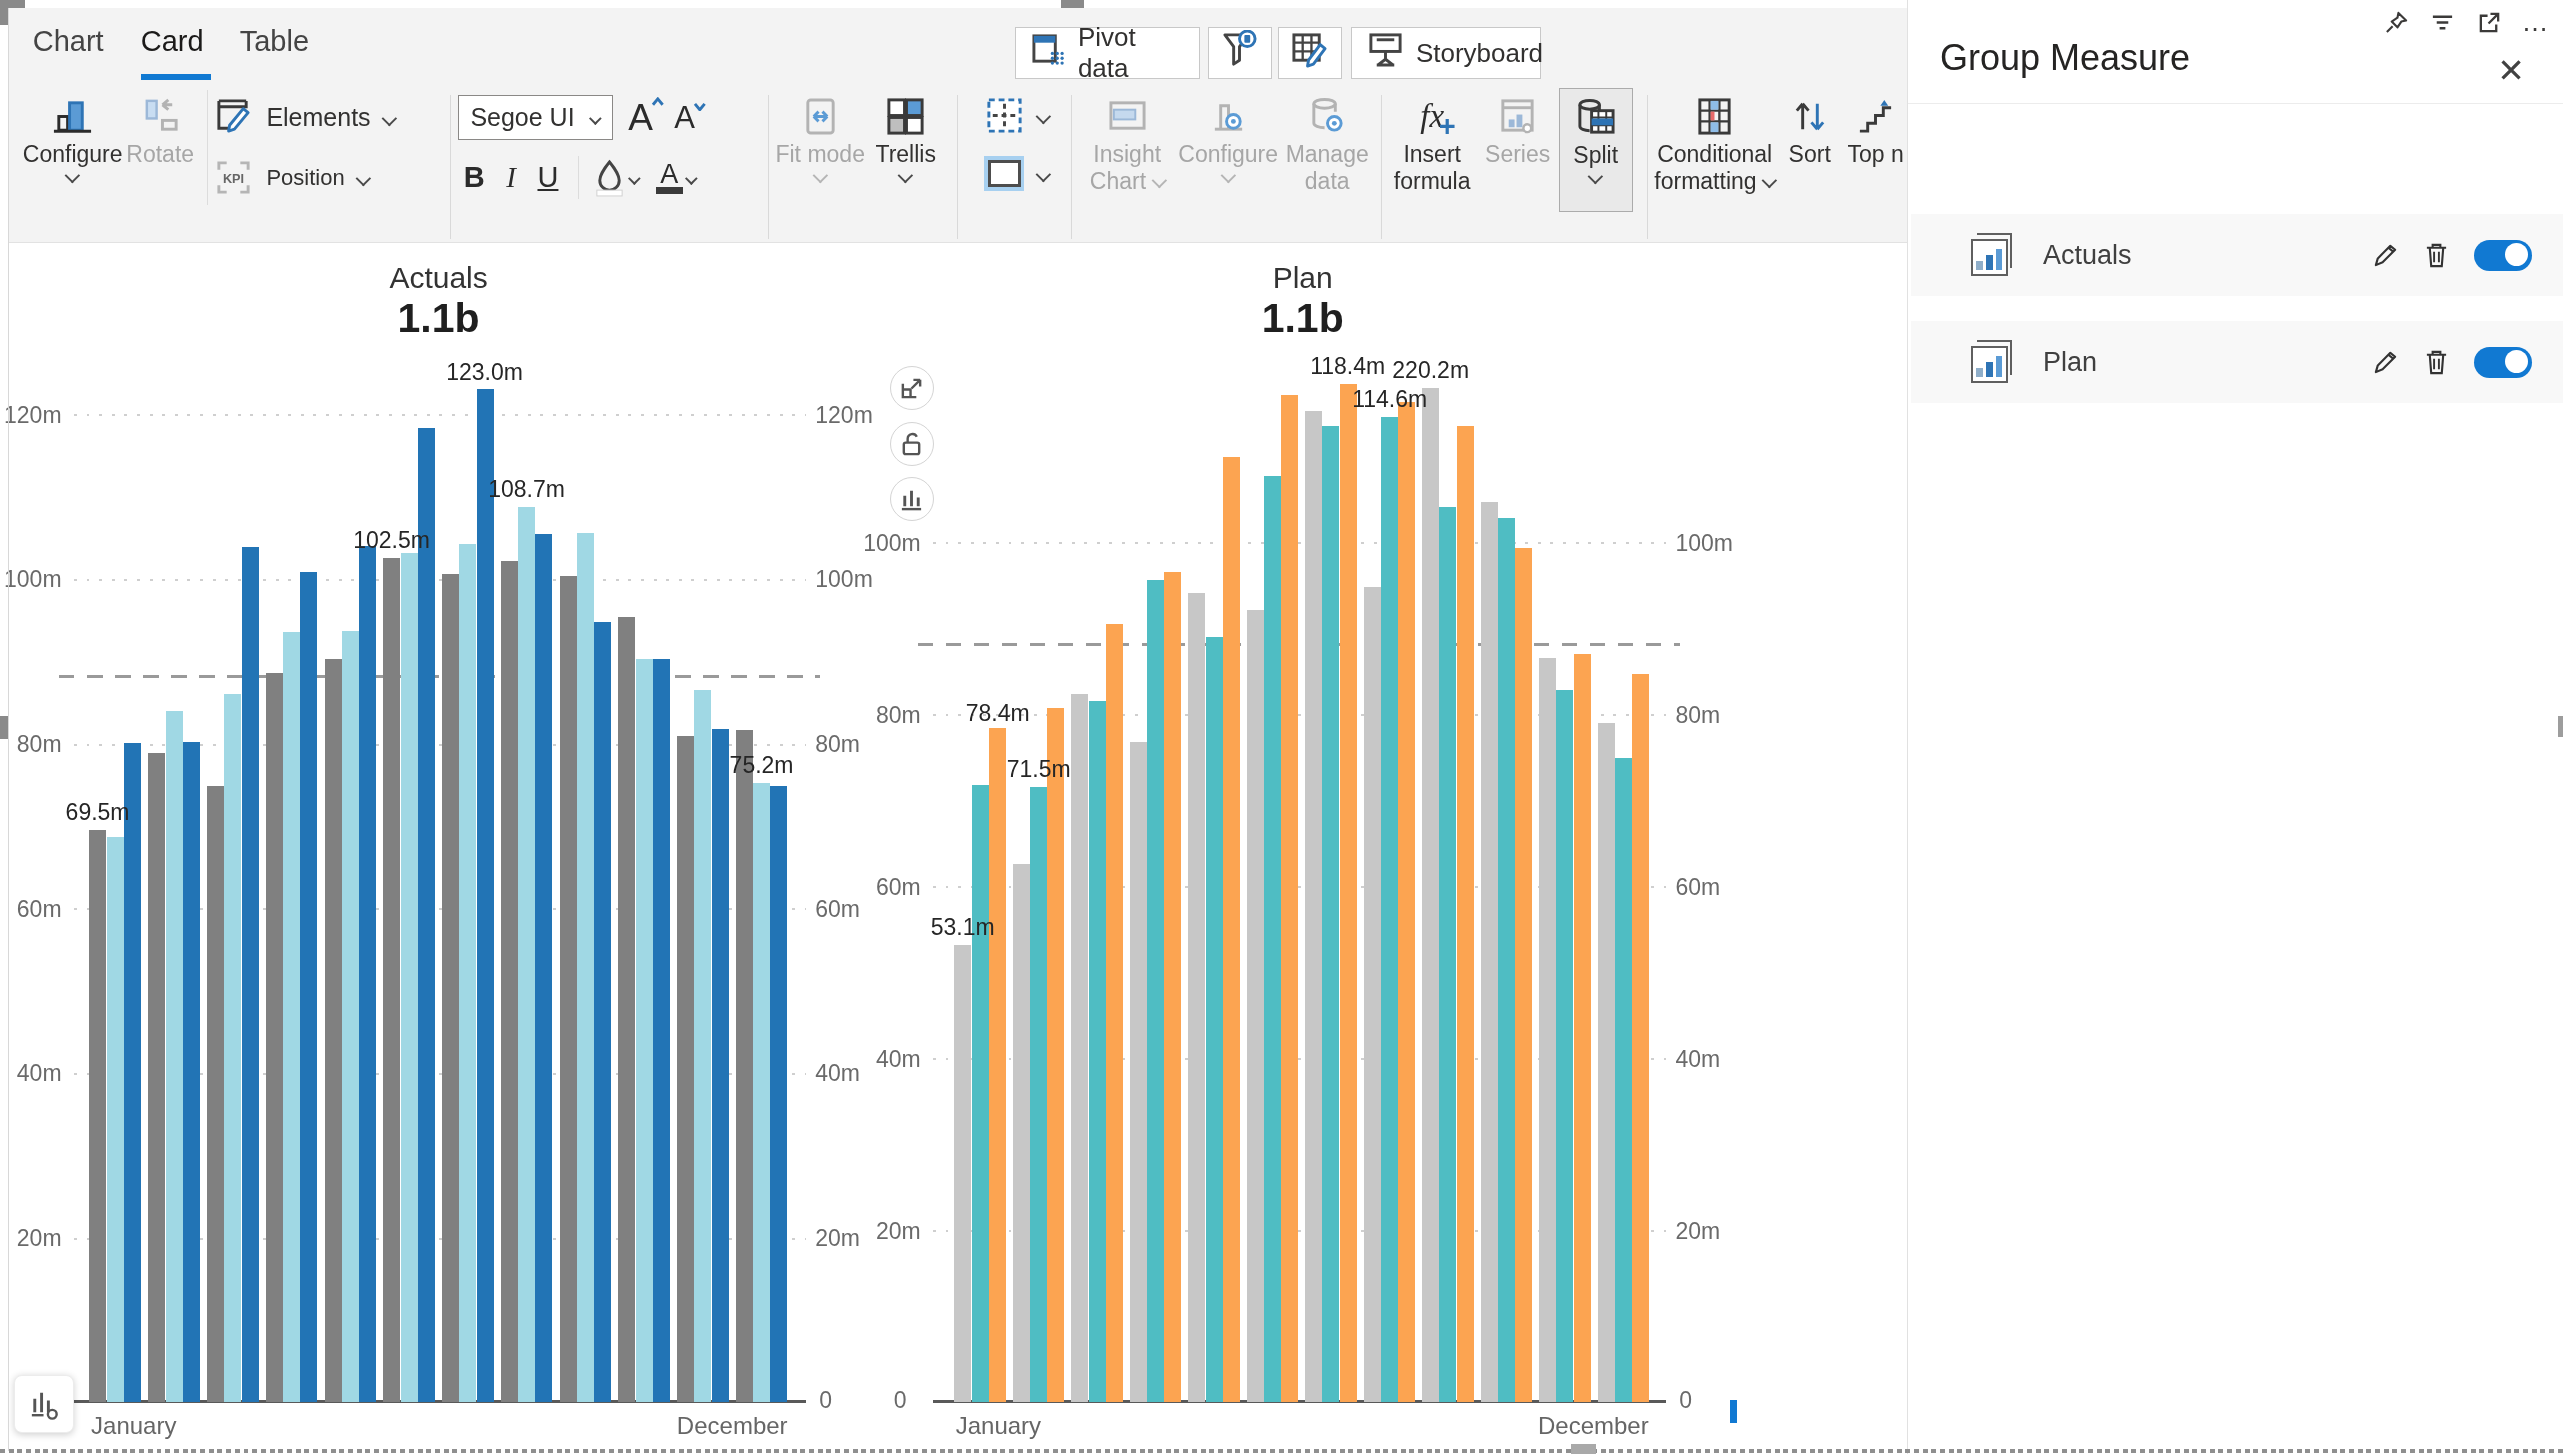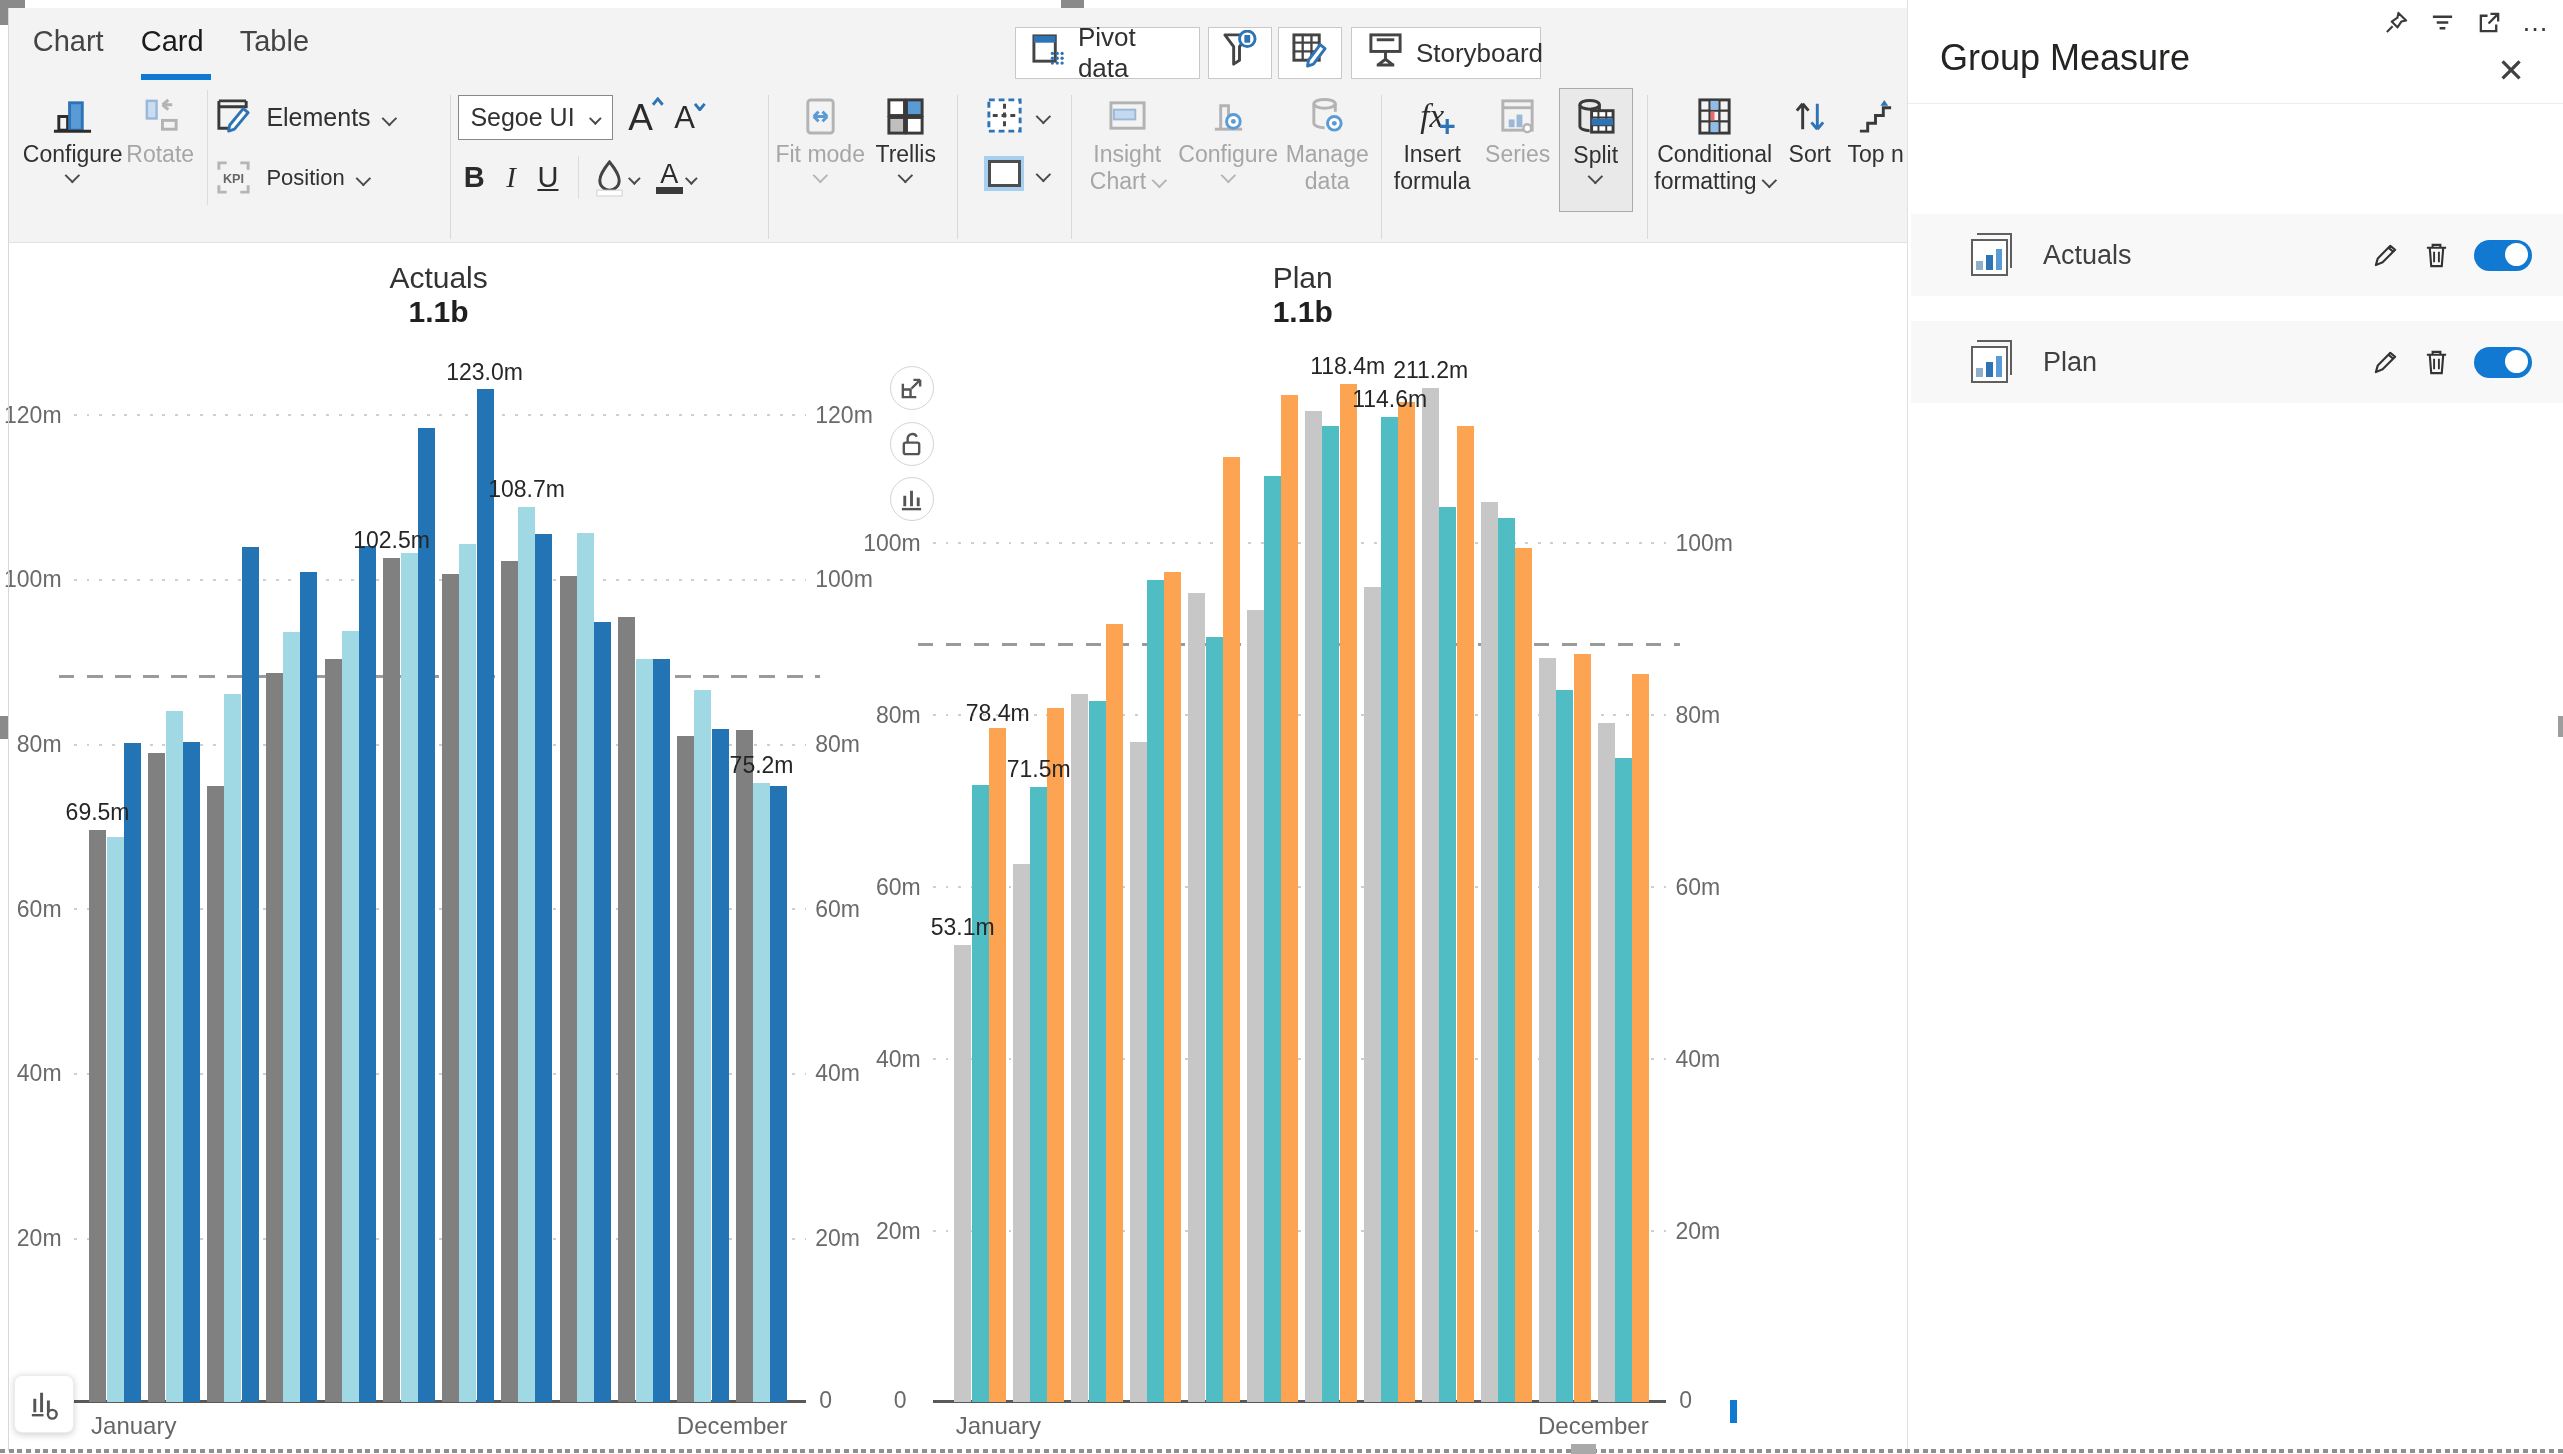--- a/index.html
+++ b/index.html
@@ -41,21 +41,21 @@
   .rowctl{display:flex;align-items:center;height:60px;gap:13.6px;}
   .selbtn{background:#e9e9e9;border:1px solid #ababab;}
   .fontbox{width:155px;height:45px;background:#fff;border:1px solid #8a8886;display:flex;
     align-items:center;justify-content:space-between;padding:0 11.7px;font-size:25px;color:#323130;}
   .fmtglyph{font-size:29px;color:#2b2b2b;width:33px;text-align:center;}
 
   
   .canvas{left:8.7px;top:243px;width:1898px;height:1206px;background:#fff;}
   .chart{position:absolute;top:0;height:1206px;}
   .chart-title{position:absolute;width:100%;text-align:center;top:17.5px;font-size:30px;color:#333;}
-  .chart-subtitle{position:absolute;width:100%;text-align:center;top:52px;font-size:30px;font-weight:bold;color:#1f1f1f;}
+  .chart-subtitle{position:absolute;width:100%;text-align:center;top:52px;font-size:41px;font-weight:bold;color:#1f1f1f;}
   .plot{position:absolute;top:117px;height:1042px;}
   .gridline{position:absolute;height:1.9px;width:100%;
     background:repeating-linear-gradient(90deg,#cfcfcf 0 2.9px,transparent 2.9px 12.6px);}
   .refline{position:absolute;height:2.9px;width:104%;left:-2%;
     background:repeating-linear-gradient(90deg,#9a9a9a 0 15.5px,transparent 15.5px 28px);}
   .zeroline{position:absolute;left:0;width:100%;height:2.9px;background:#595959;bottom:-1px;}
   .ylab{position:absolute;font-size:23px;color:#6a6a6a;white-space:nowrap;}
   .bar{position:absolute;bottom:0;}
   .dlabel{position:absolute;transform:translateX(-50%);font-size:23px;color:#262626;white-space:nowrap;}
   .xlab{position:absolute;font-size:24px;color:#666;top:100%;margin-top:9.7px;white-space:nowrap;}
@@ -537,21 +537,21 @@
           <div class="bar" style="left: 465px; width: 17.3px; height: 1000px; background: rgb(252, 164, 81);"></div>
           <div class="bar" style="left: 524px; width: 17.3px; height: 976px; background: rgb(252, 164, 81);"></div>
           <div class="bar" style="left: 582px; width: 17.3px; height: 854px; background: rgb(252, 164, 81);"></div>
           <div class="bar" style="left: 641px; width: 17.3px; height: 748px; background: rgb(252, 164, 81);"></div>
           <div class="bar" style="left: 699px; width: 17.3px; height: 728px; background: rgb(252, 164, 81);"></div>
           <div class="dlabel" style="left: 30px; top: 554px;">53.1m</div>
           <div class="dlabel" style="left: 65px; top: 340px;">78.4m</div>
           <div class="dlabel" style="left: 106px; top: 396px;">71.5m</div>
           <div class="dlabel" style="left: 415px; top: -7px;">118.4m</div>
           <div class="dlabel" style="left: 457px; top: 26px;">114.6m</div>
-          <div class="dlabel" style="left: 498px; top: -2.7px;">211.2m</div>
+          <div class="dlabel" style="left: 498px; top: -2.7px;">220.2m</div>
           <div class="xlab" style="left: 23px;">January</div>
           <div class="xlab" style="left: 716px; transform: translateX(-100%);">December</div>
         </div>
       <div class="fab" style="left:23px;top:123px">
         <svg width="25" height="25" viewBox="0 0 26 26">
             <path d="M4 8 v14 h14 M4 14 h8 v8" fill="none" stroke="#555" stroke-width="2.5"></path>
             <path d="M13 13 L22 4 M22 4 h-7 M22 4 v7" stroke="#555" stroke-width="2.5" fill="none"></path>
           </svg>
       </div>
       <div class="fab" style="left:23px;top:179px">

